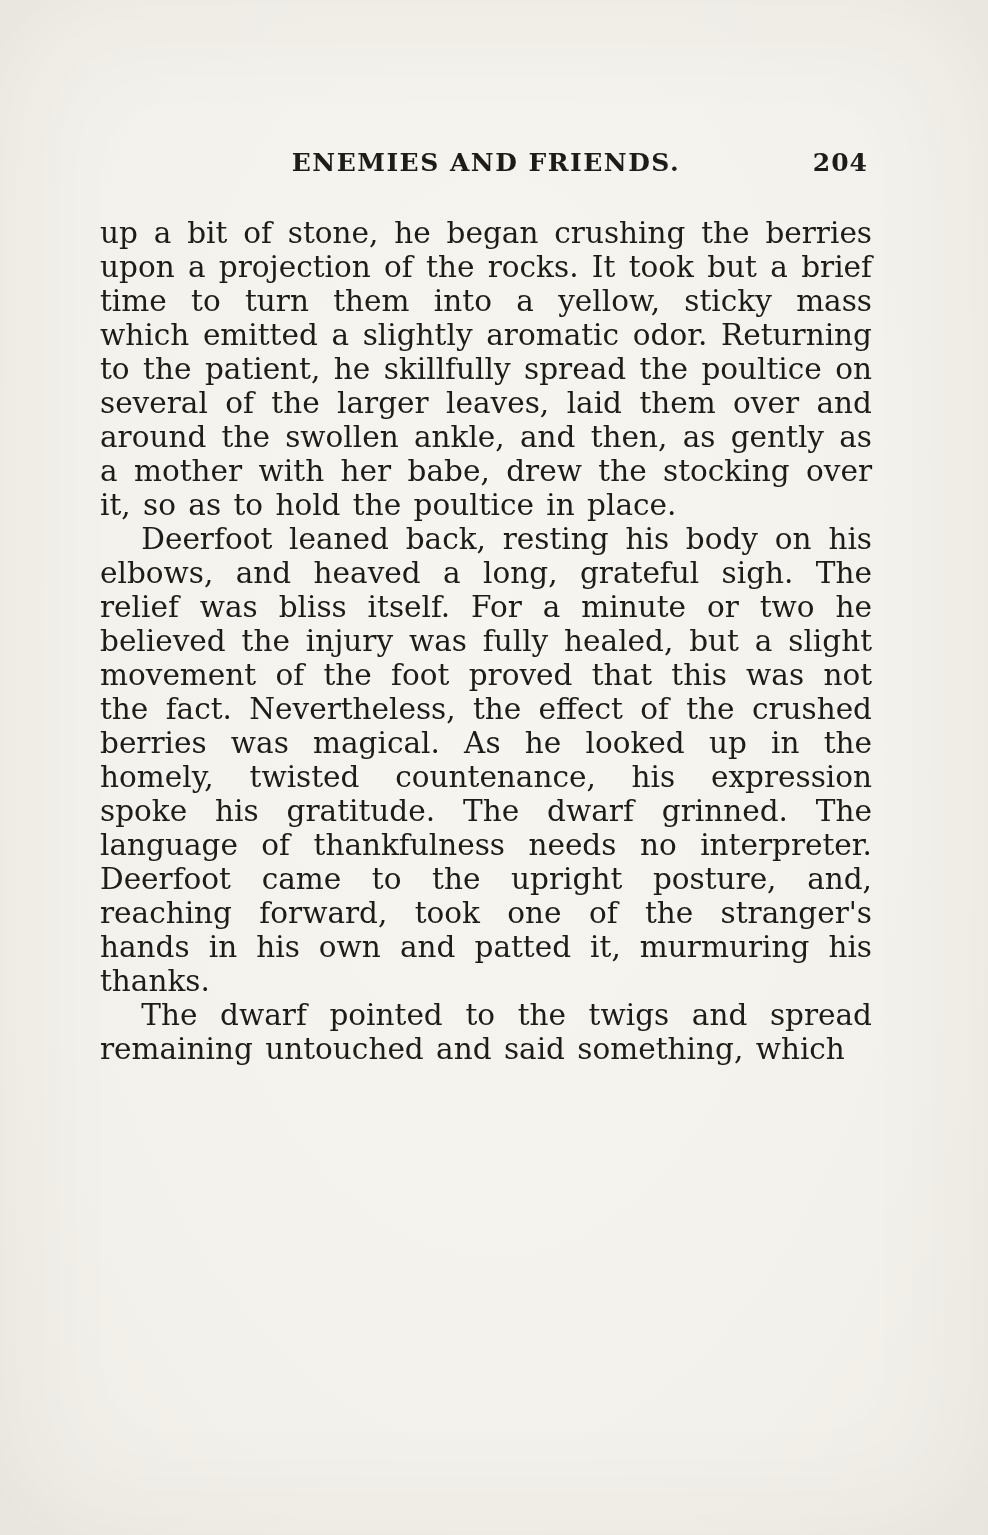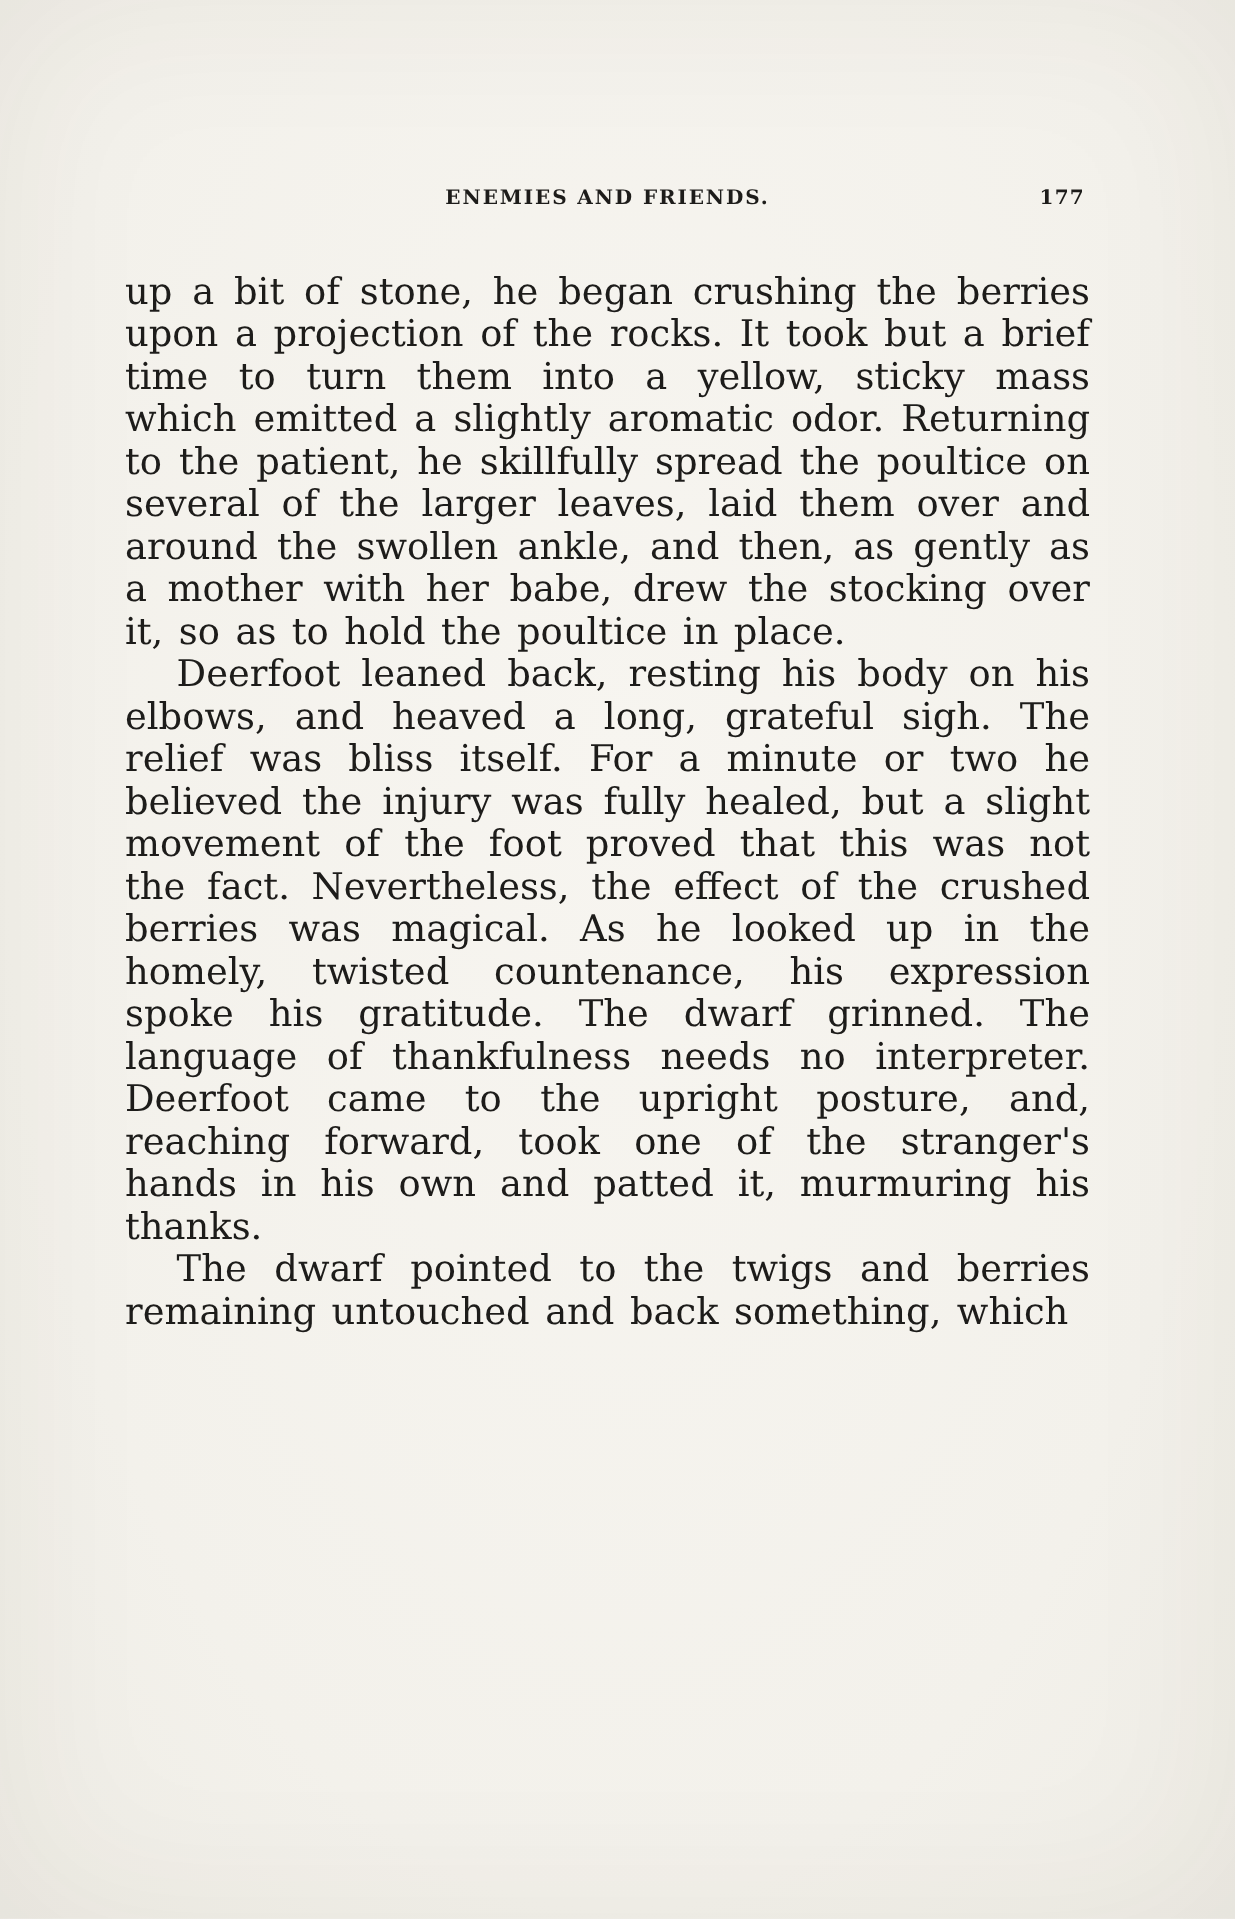--- a/index.html
+++ b/index.html
@@ -19,21 +19,21 @@
     padding: 148px 116px 0 100px;
     font-family: "DejaVu Serif", "Liberation Serif", serif;
     color: #1d1c1a;
     overflow: hidden;
   }
   .page-header {
     position: relative;
     height: 40px;
     margin-bottom: 28px;
     font-weight: bold;
-    font-size: 16px;
+    font-size: 25px;
     letter-spacing: 1.5px;
   }
   .running-title {
     display: block;
     text-align: center;
     font-family: "DejaVu Serif", "Liberation Serif", serif;
   }
   .page-number {
     position: absolute;
     right: 4px;
@@ -57,20 +57,20 @@
   .para:last-child {
     
   }
 </style>
 </head>
 <body>
 
 <div class="book-page">
   <div class="page-header">
     <span class="running-title">ENEMIES AND FRIENDS.</span>
-    <span class="page-number">177</span>
+    <span class="page-number">204</span>
   </div>
   <div class="page-body">
     <p class="para no-indent">up a bit of stone, he began crushing the berries upon a projection of the rocks. It took but a brief time to turn them into a yellow, sticky mass which emitted a slightly aromatic odor. Returning to the patient, he skillfully spread the poultice on several of the larger leaves, laid them over and around the swollen ankle, and then, as gently as a mother with her babe, drew the stocking over it, so as to hold the poultice in place.</p>
     <p class="para">Deerfoot leaned back, resting his body on his elbows, and heaved a long, grateful sigh. The relief was bliss itself. For a minute or two he believed the injury was fully healed, but a slight movement of the foot proved that this was not the fact. Nevertheless, the effect of the crushed berries was magical. As he looked up in the homely, twisted countenance, his expression spoke his gratitude. The dwarf grinned. The language of thankfulness needs no interpreter. Deerfoot came to the upright posture, and, reaching forward, took one of the stranger's hands in his own and patted it, murmuring his thanks.</p>
-    <p class="para">The dwarf pointed to the twigs and berries remaining untouched and back something, which</p>
+    <p class="para">The dwarf pointed to the twigs and spread remaining untouched and said something, which</p>
   </div>
 </div>
 
 </body></html>

